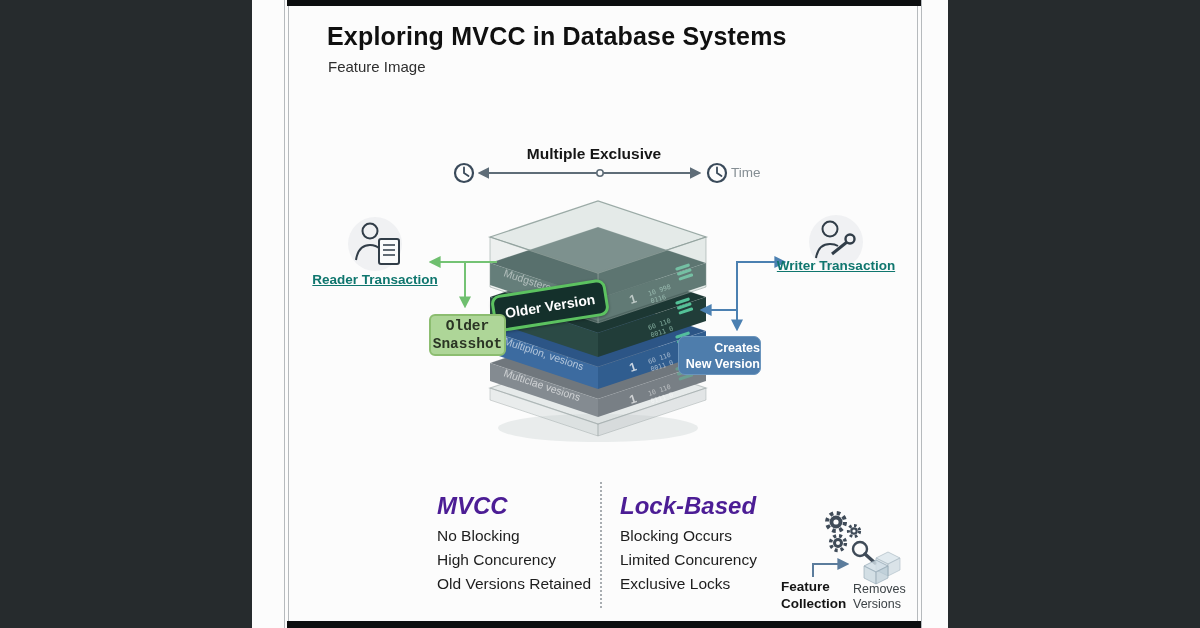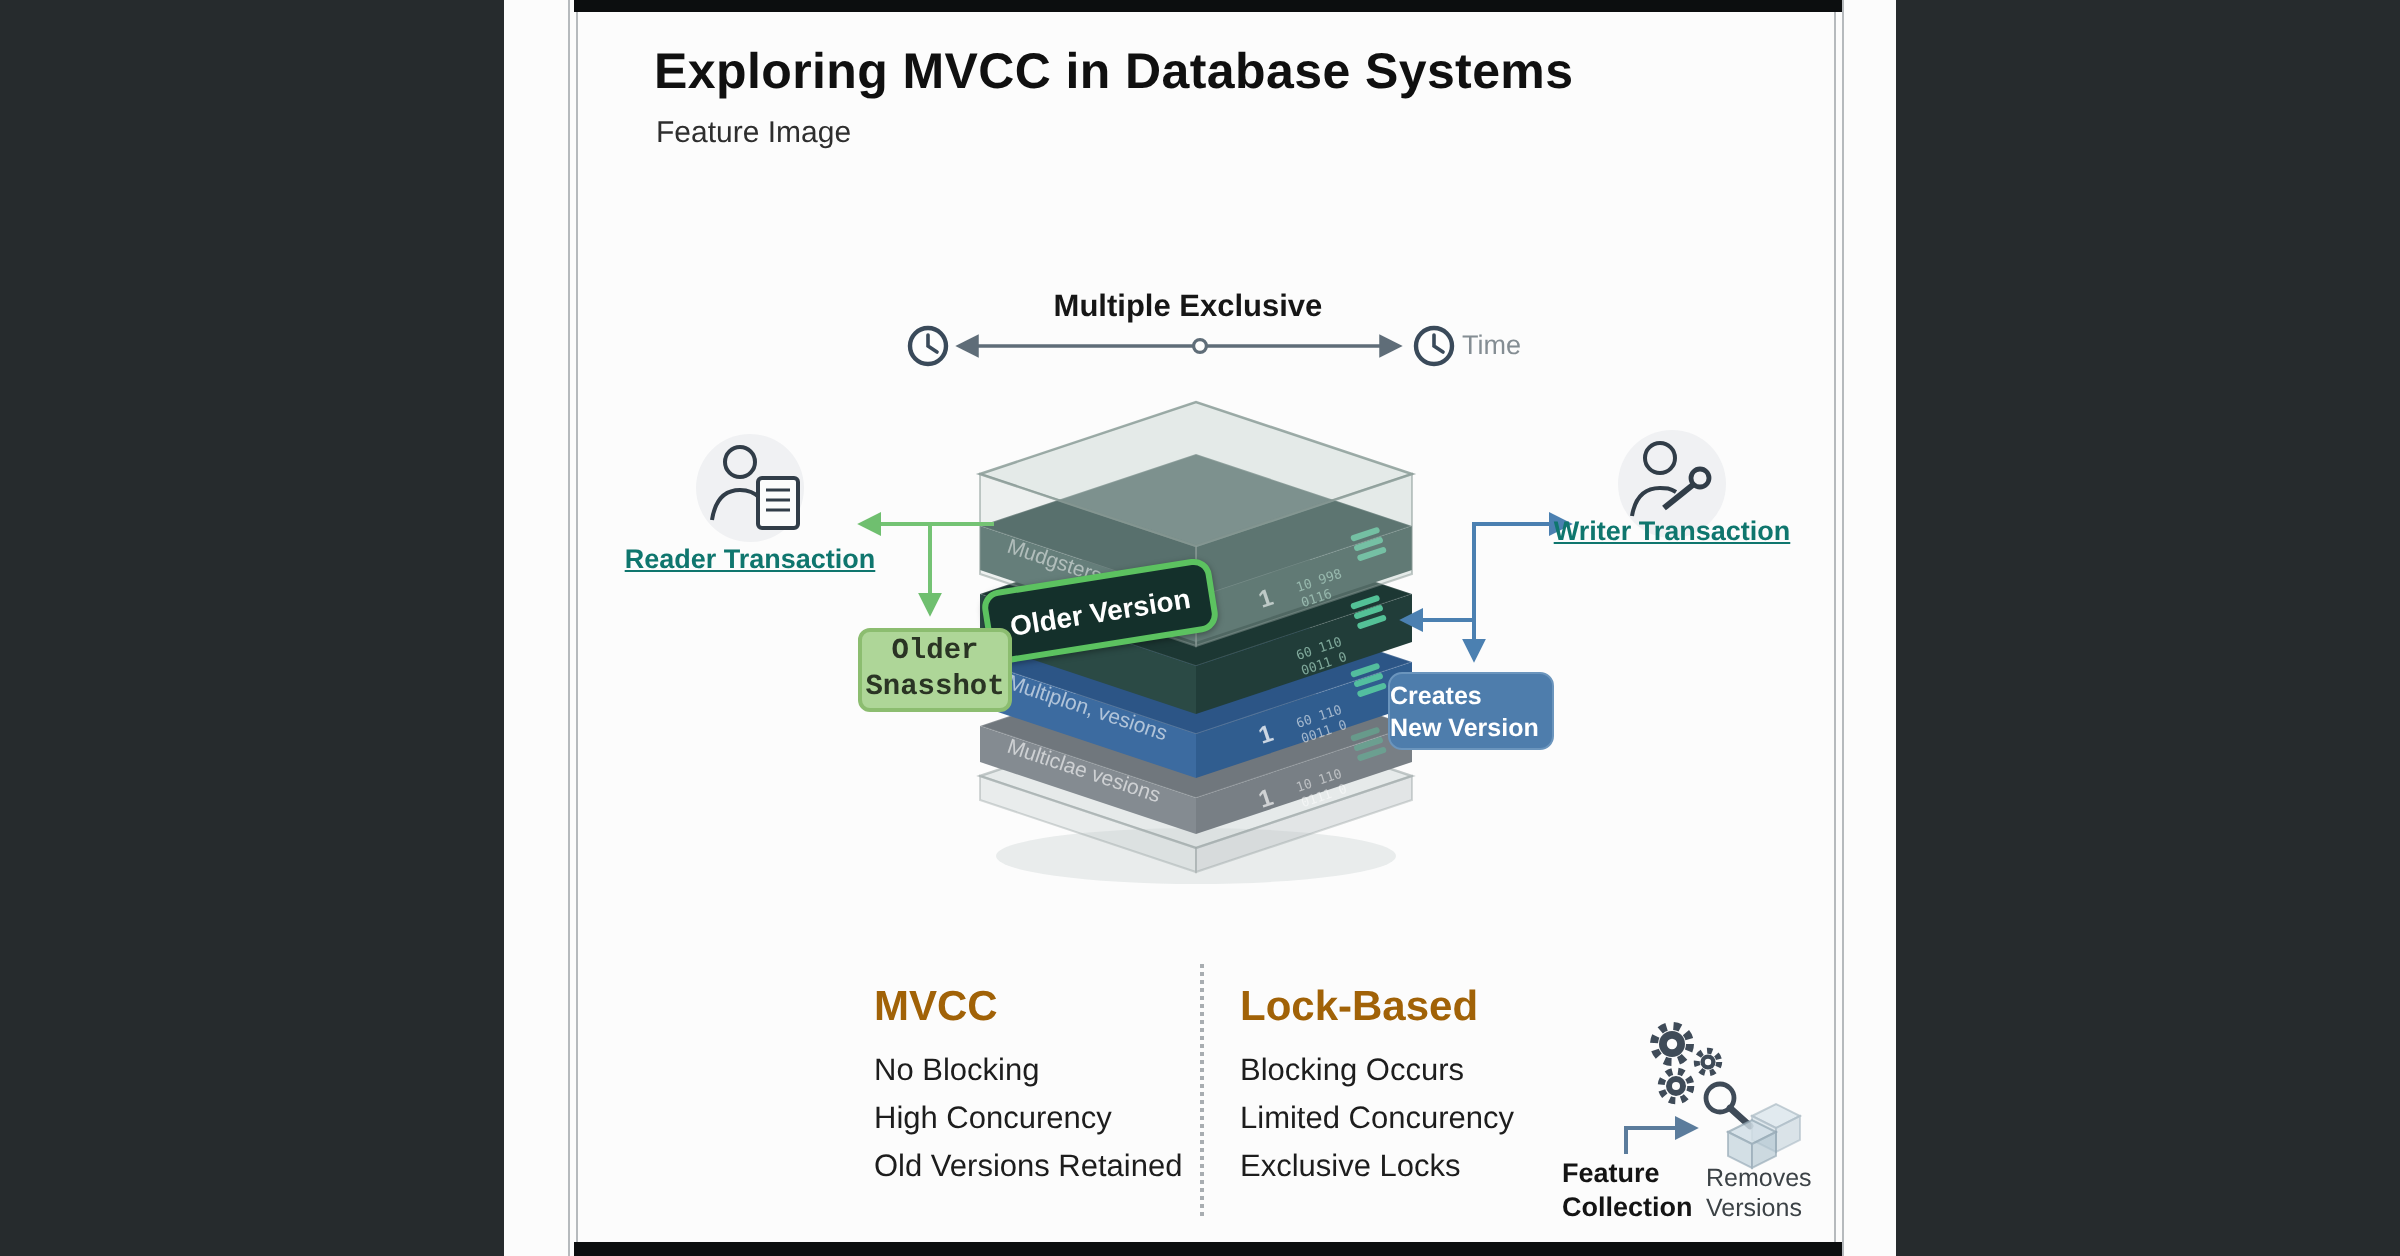--- a/index.html
+++ b/index.html
@@ -21,25 +21,25 @@
   .reader-label{left:3px;top:272px;}
   .writer-label{left:464px;top:258px;}
   .badge{position:absolute;left:205px;top:287px;width:110px;height:31px;z-index:4;
          background:#14302b;border:3px solid #5cc260;border-radius:9px;
          transform:rotate(-9deg);display:flex;align-items:center;justify-content:center;
          color:#fff;font-size:14px;font-weight:700;white-space:nowrap;box-shadow:0 1px 3px rgba(0,0,0,.35);}
   .snapshot-box{position:absolute;left:142px;top:314px;width:73px;height:38px;z-index:4;
          background:#aed698;border:2px solid #8cbd70;border-radius:6px;
          display:flex;flex-direction:column;align-items:center;justify-content:center;
          color:#2a3424;font-size:14.5px;font-weight:700;line-height:18px;font-family:Liberation Mono, monospace;}
-  .creates-box{position:absolute;left:407px;top:336px;width:81px;height:37px;z-index:4;
+  .creates-box{position:absolute;left:391px;top:336px;width:81px;height:37px;z-index:4;
          background:#4e7dac;border:1px solid #6b95bd;border-radius:7px;
-         display:flex;flex-direction:column;align-items:flex-start;justify-content:center;
+         display:flex;flex-direction:column;align-items:flex-end;justify-content:center;
          color:#ffffff;font-size:12.5px;font-weight:700;line-height:16px;}
-  .cmp-title{font-size:21px;font-weight:700;color:#a16207;}
+  .cmp-title{font-size:24px;font-weight:700;color:#4c1d95;font-style:italic;}
   .mvcc-title{left:150px;top:492px;}
   .lock-title{left:333px;top:492px;}
   .cmp-items{font-size:15.5px;color:#1d1d1d;line-height:24px;}
   .mvcc-items{left:150px;top:524px;}
   .lock-items{left:333px;top:524px;}
   .divider{position:absolute;left:313px;top:482px;height:126px;width:0;
            border-left:2px dotted #a8adb1;z-index:2;}
   .gc-label{left:494px;top:579px;font-size:13.5px;font-weight:700;line-height:16.5px;color:#141414;}
   .gc-note{left:566px;top:582px;font-size:12.5px;line-height:15px;color:#3c4246;}
 </style>

